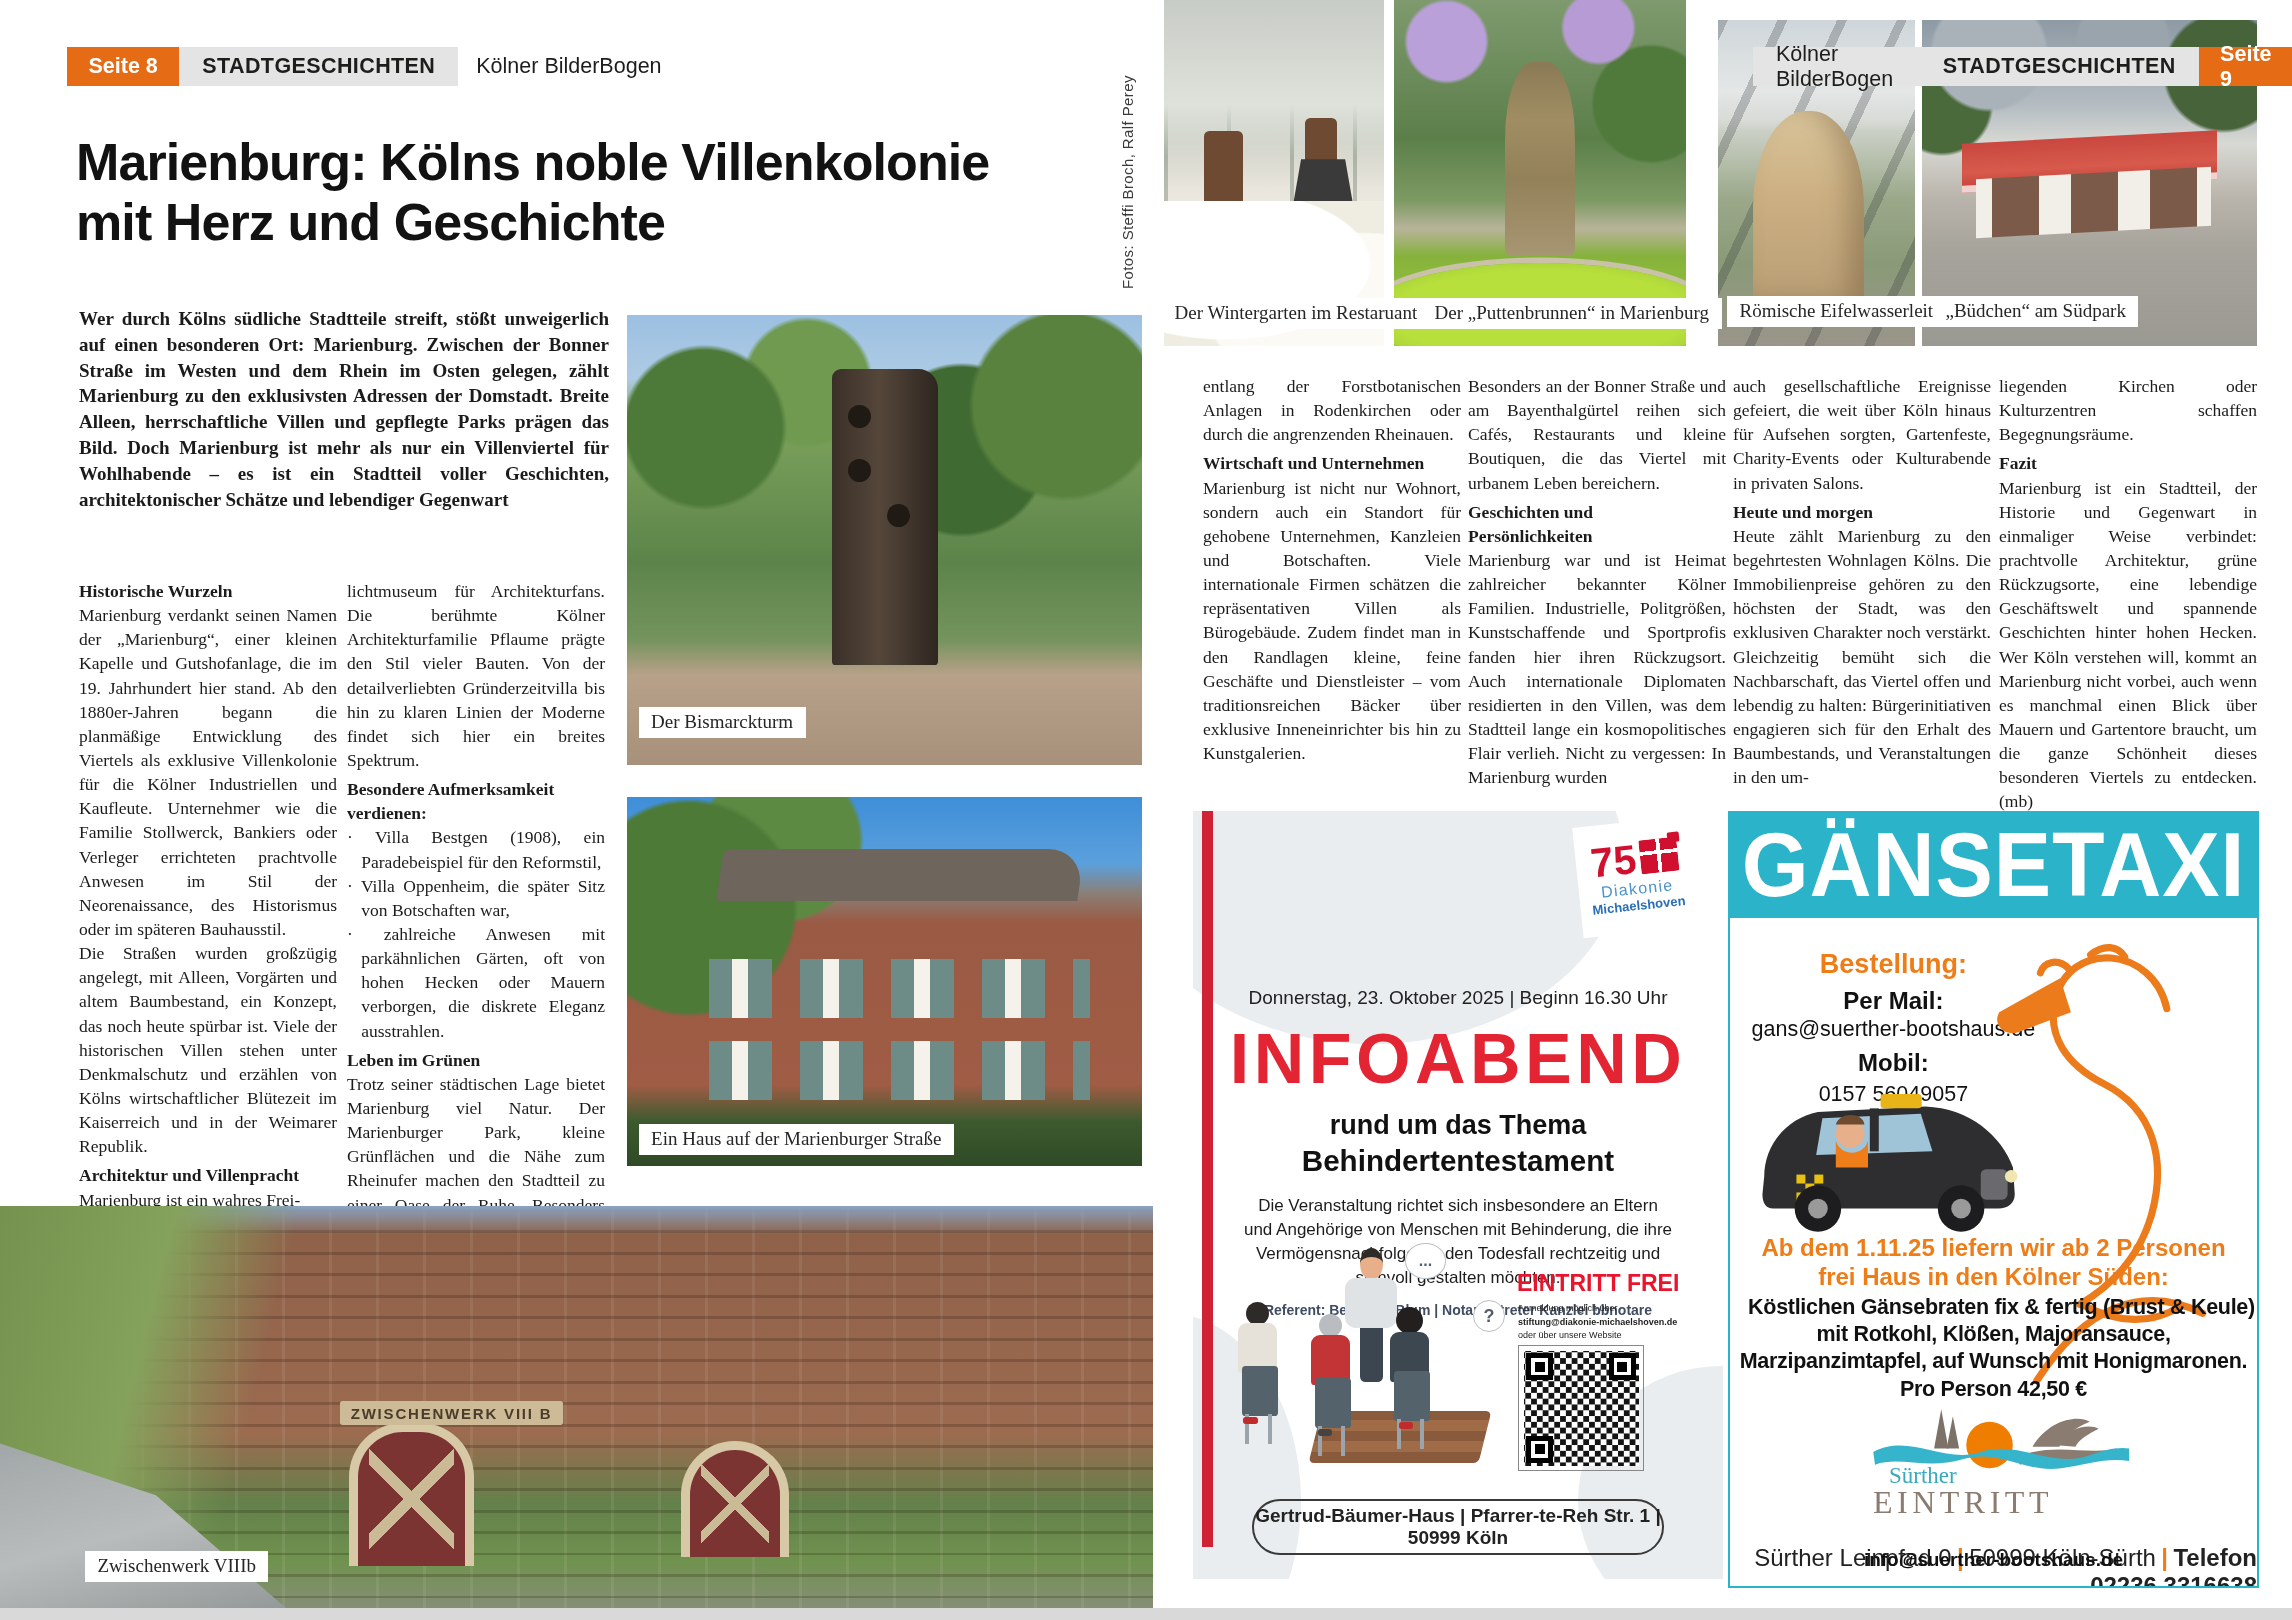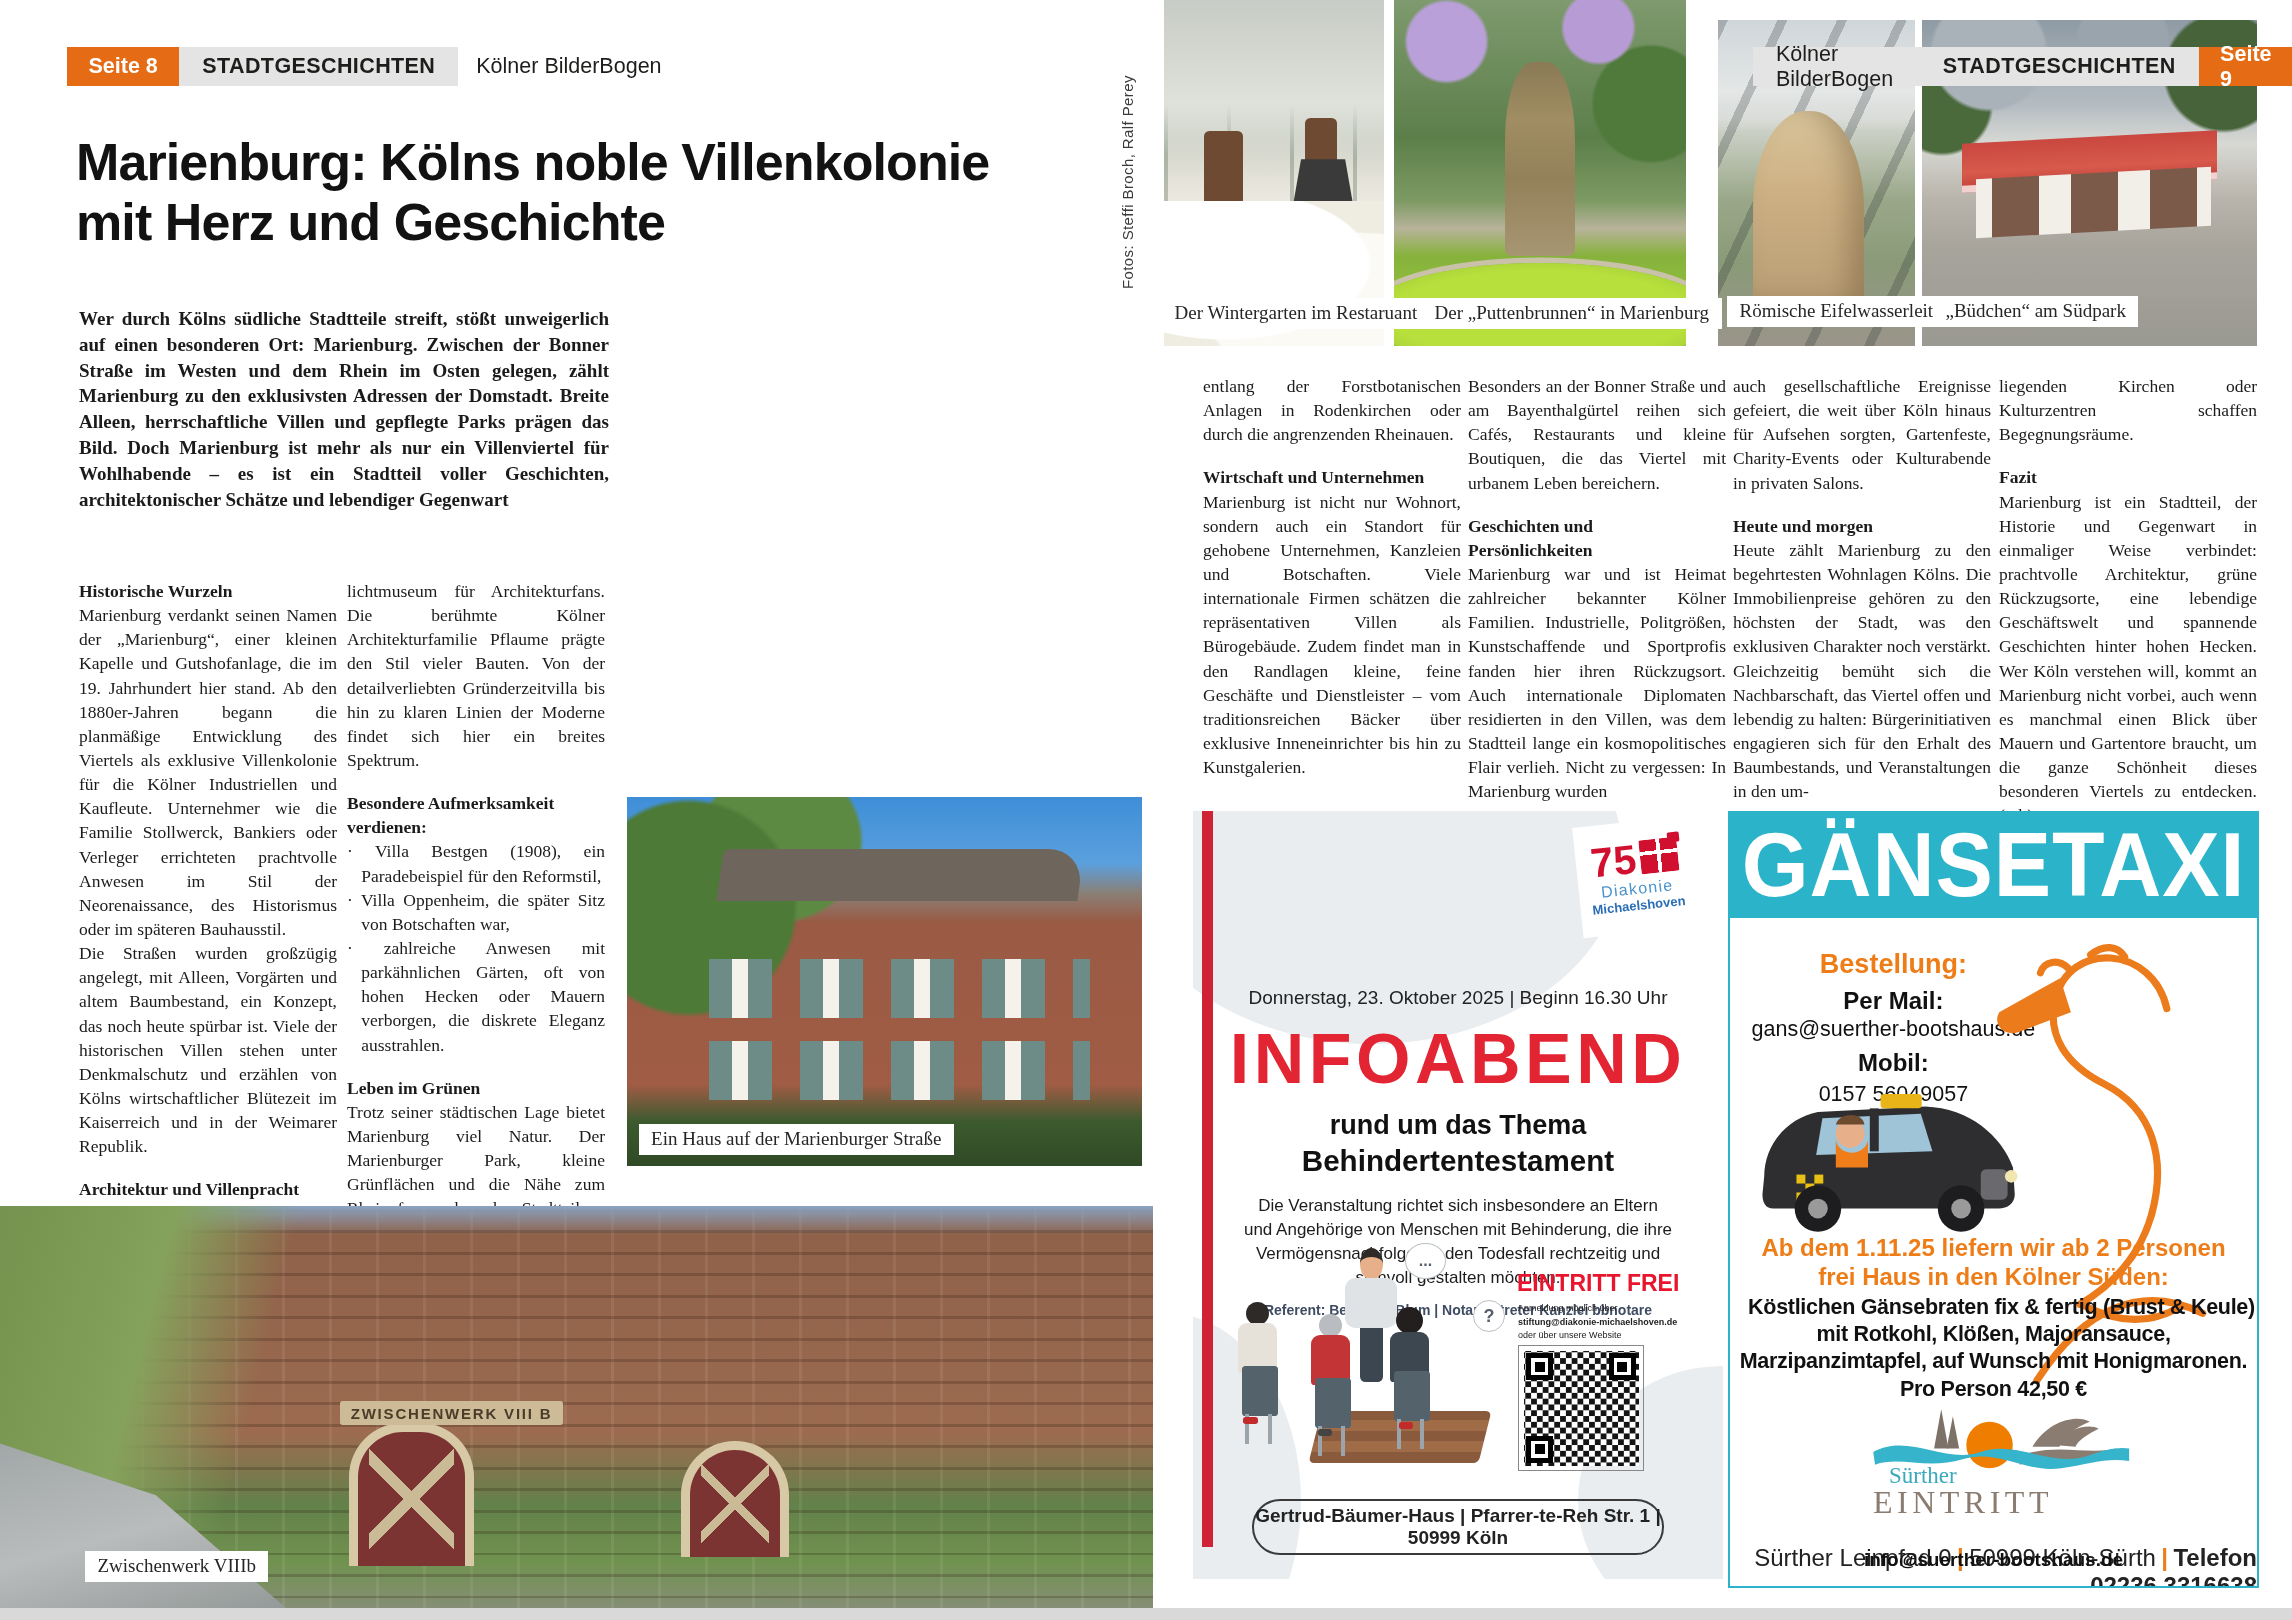--- a/index.html
+++ b/index.html
@@ -12,21 +12,21 @@
   .kicker .mag{color:#1d1d1b;font-size:21.5px;display:flex;align-items:center;padding:0 18px;background:transparent;}
   .kicker .mag.on-gray{background:#e4e4e4;padding:0 23px;}
   
   .headline{position:absolute;left:76px;top:133px;font-family:"Liberation Sans",sans-serif;
             font-weight:bold;font-size:52px;line-height:1.15;color:#121212;letter-spacing:-0.9px;}
   .intro{position:absolute;left:79px;top:306px;width:530px;font-weight:bold;font-size:19px;line-height:1.36;text-align:justify;}
   
   .bodycol{position:absolute;width:258px;font-size:17.5px;line-height:1.38;text-align:justify;}
   .bodycol p{margin:0;}
   .bodycol .head{font-weight:bold;text-align:left;}
-  .bodycol .sp{margin-top:19px;}
+  .bodycol .sp{margin-top:5px;}
   .bodycol .li{padding-left:14.3px;text-indent:-14.3px;}
   .bodycol .li::before{content:"· ";}
   
   .photo{position:absolute;overflow:hidden;}
   .caption{position:absolute;background:#fff;padding:3.6px 12.5px 5.4px;font-size:19px;color:#262626;white-space:nowrap;}
   
   .ph-bismarck{background:
      radial-gradient(circle at 15% 25%,#4e7a39 0 14%,transparent 15%),
      radial-gradient(circle at 85% 20%,#59823f 0 16%,transparent 17%),
      radial-gradient(circle at 35% 15%,#6f9a50 0 12%,transparent 13%),
@@ -189,20 +189,24 @@
   <div class="bodycol" style="left:347px;top:579px;">
     <p>lichtmuseum für Architekturfans. Die berühmte Kölner Architekturfamilie Pflaume prägte den Stil vieler Bauten. Von der detailverliebten Gründerzeitvilla bis hin zu klaren Linien der Moderne findet sich hier ein breites Spektrum.</p>
     <p class="head sp">Besondere Aufmerksamkeit verdienen:</p>
     <p class="li">Villa Bestgen (1908), ein Paradebeispiel für den Reformstil,</p>
     <p class="li">Villa Oppenheim, die später Sitz von Botschaften war,</p>
     <p class="li">zahlreiche Anwesen mit parkähnlichen Gärten, oft von hohen Hecken oder Mauern verborgen, die diskrete Eleganz ausstrahlen.</p>
     <p class="head sp">Leben im Grünen</p>
     <p>Trotz seiner städtischen Lage bietet Marienburg viel Natur. Der Marienburger Park, kleine Grünflächen und die Nähe zum Rheinufer machen den Stadtteil zu einer Oase der Ruhe. Besonders beliebt ist der Spaziergang</p>
   </div>
 
+  <div class="photo ph-bismarck" style="left:627px;top:315px;width:515px;height:450px;">
+    <div class="tower"></div>
+    <div class="caption" style="left:11.6px;bottom:27px;">Der Bismarckturm</div>
+  </div>
 
   <div class="photo ph-house" style="left:627px;top:797px;width:515px;height:369px;">
     <div class="house-roof"></div>
     <div class="shutter-row"></div>
     <div class="shutter-row r2"></div>
     <div class="caption" style="left:11.6px;bottom:10.7px;">Ein Haus auf der Marienburger Straße</div>
   </div>
 
   <div class="photo ph-fort" style="left:0;top:1206px;width:1153px;height:414px;">
     <div class="fort-road"></div>

